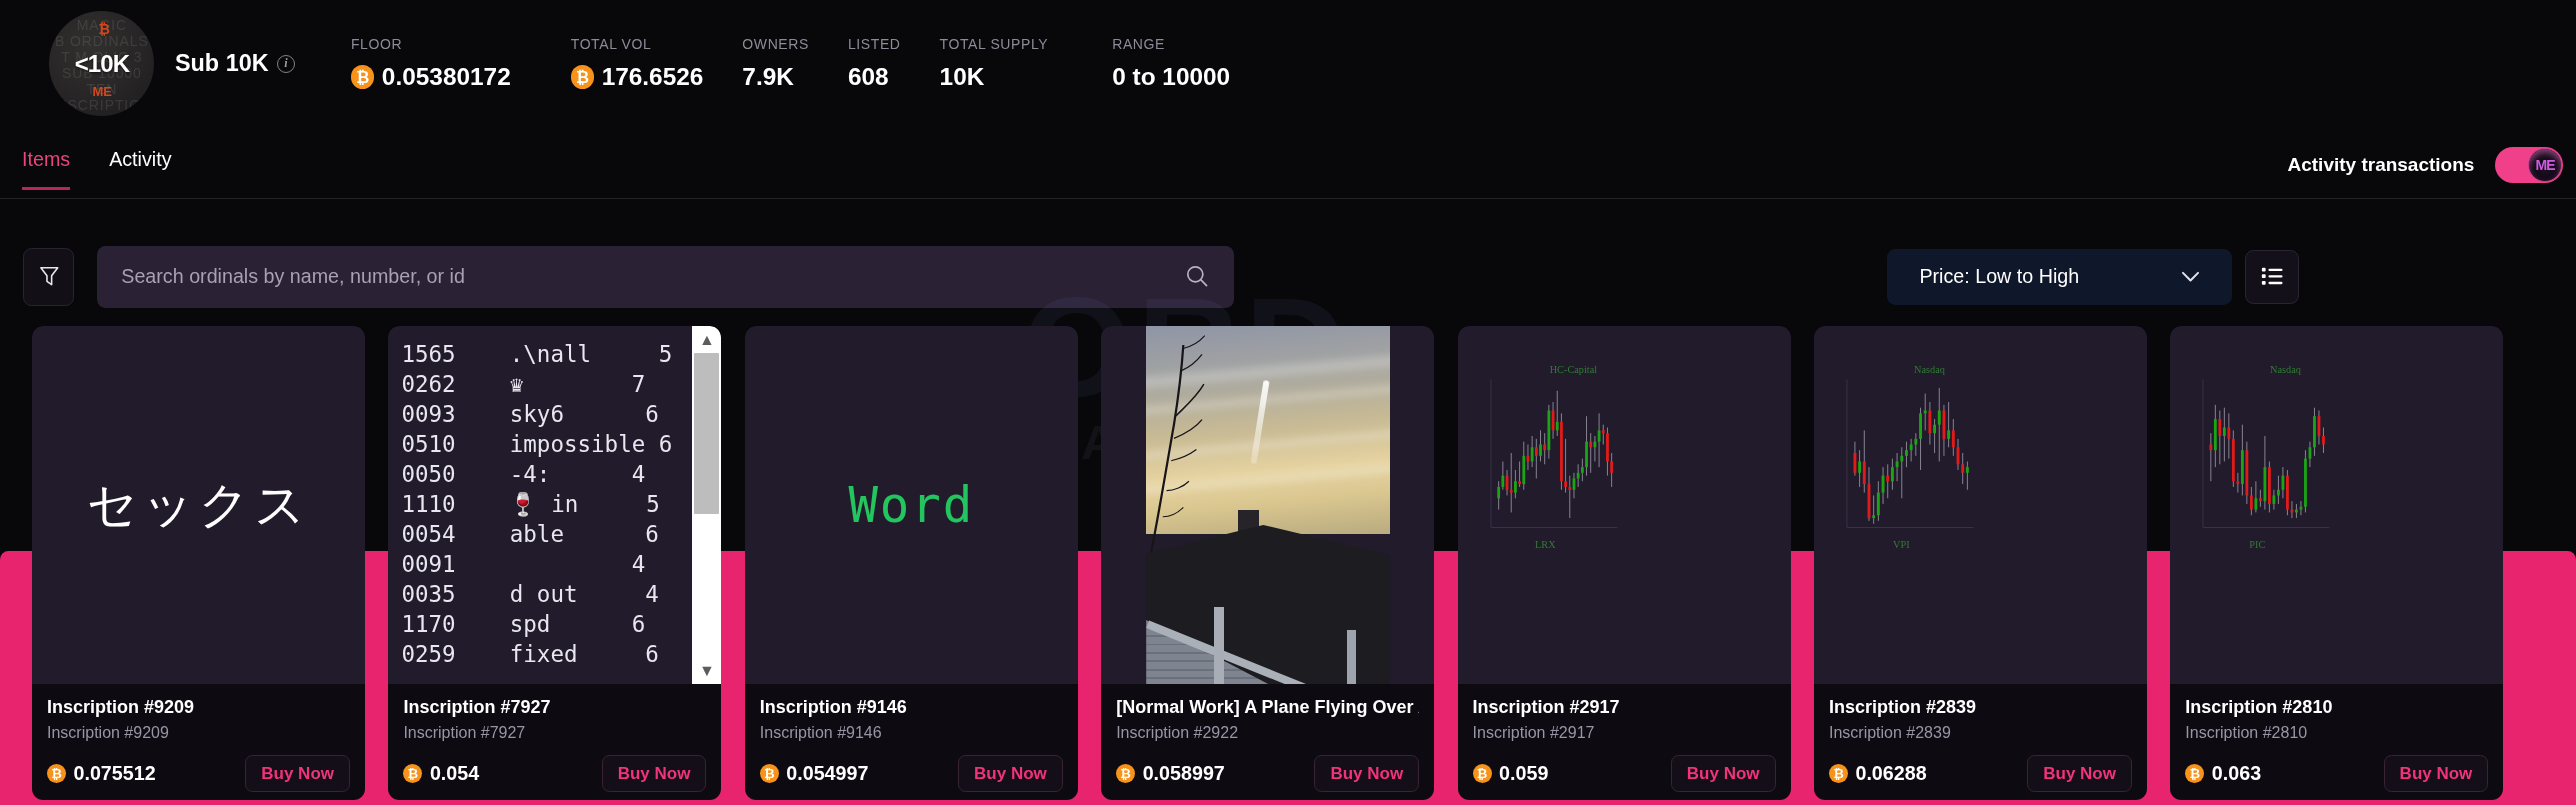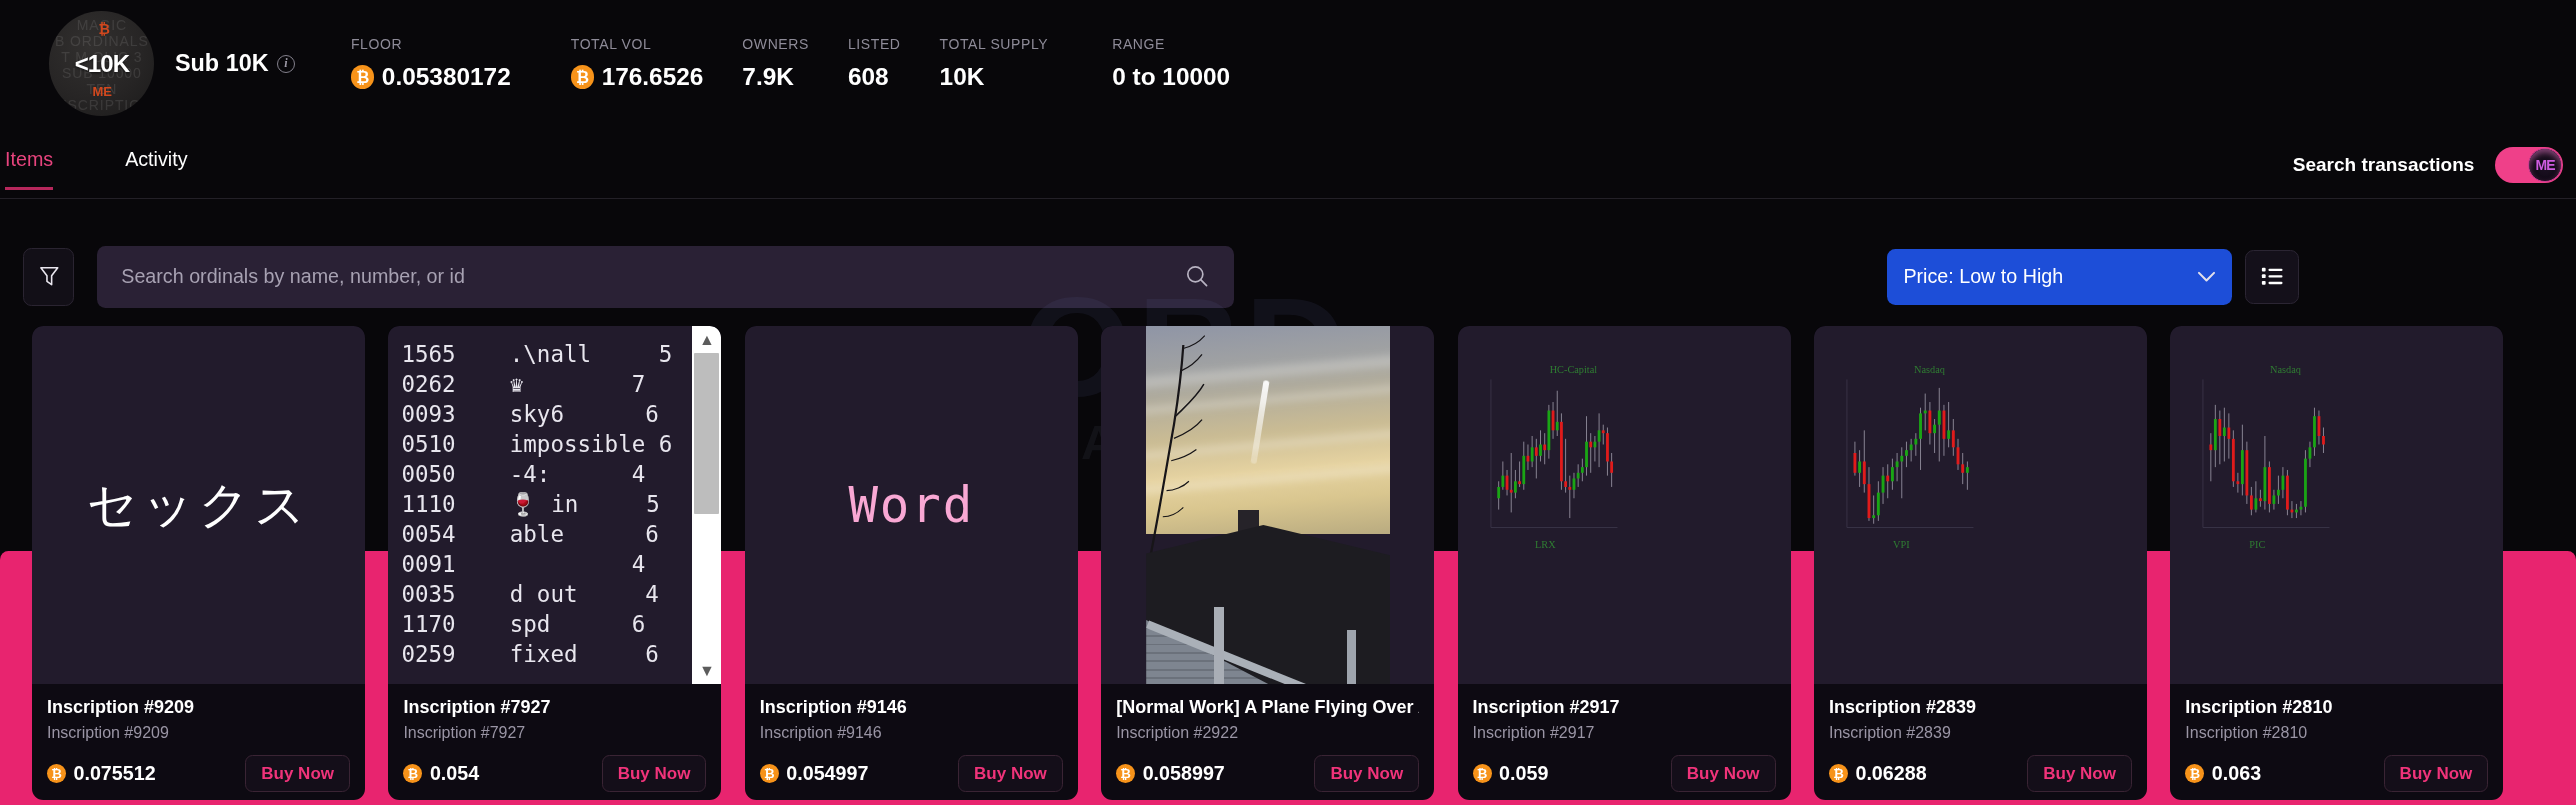--- a/index.html
+++ b/index.html
@@ -71,21 +71,21 @@
     flex: 0 0 auto;
   }
   .btc-coin.small { width: 19px; height: 19px; font-size: 13px; }
 
   
   .tabbar {
     position: absolute; left: 0; top: 131px; width: 2576px; height: 68px;
     border-bottom: 0.9px solid #232027;
     display: flex; align-items: flex-start;
   }
-  .tabs { display: flex; margin-left: 5px; gap: 33px; }
+  .tabs { display: flex; margin-left: 22px; }
   .tab {
     font-size: 19.7px; padding: 17px 0 19px 0; margin-right: 39px;
     color: #ffffff; cursor: pointer; position: relative;
   }
   .tab.active { color: #e8447e; }
   .tab.active::after {
     content: ""; position: absolute; left: 0; right: 0; bottom: 0;
     height: 2.8px; background: #b7275c;
   }
   .pending {
@@ -128,22 +128,22 @@
   .search-box input {
     flex: 1; background: transparent; border: none; outline: none;
     color: #fff; font-size: 19.7px; font-family: "Liberation Sans", sans-serif;
   }
   .search-box input::placeholder { color: #a7a1b2; }
   .right-controls {
     margin-left: auto; margin-right: 20.6px;
     display: flex; align-items: center; gap: 13px;
   }
   .sort-select {
-    width: 345px; height: 56px; background: #1d4ed8; border-radius: 8.4px;
-    display: flex; align-items: center; padding: 0 16px; cursor: pointer;
+    width: 345px; height: 56px; background: #0f172a; border-radius: 8.4px;
+    display: flex; align-items: center; padding: 0 32px; cursor: pointer;
     color: #fff; font-size: 19.7px;
   }
   .sort-select .chev { margin-left: auto; font-size: 17px; color: #e3e0ea; }
   .view-btn {
     width: 54px; height: 54px; border-radius: 8.4px;
     display: flex; align-items: center; justify-content: center; cursor: pointer;
   }
   .view-btn.grid { background: #e8246f; }
   .view-btn.list { background: #14101a; border: 0.9px solid #2b2533; }
 
@@ -194,21 +194,21 @@
   }
   .buy-btn {
     margin-left: auto; padding: 7.5px 15px; border-radius: 7.5px;
     border: 0.9px solid #3a2434; background: #140e19;
     color: #f0337a; font-size: 17px; font-weight: 700; cursor: pointer;
     font-family: "Liberation Sans", sans-serif;
   }
 
   
   .media-text-jp { font-size: 50px; color: #fff; font-family: "DejaVu Sans", sans-serif; letter-spacing: 4.7px; }
-  .media-text-mono { font-size: 49px; color: #f9a8d4; font-family: "DejaVu Sans Mono", monospace; letter-spacing: 1.9px; }
+  .media-text-mono { font-size: 49px; color: #22c55e; font-family: "DejaVu Sans Mono", monospace; letter-spacing: 1.9px; }
 
   .textdoc {
     position: absolute; inset: 0; padding: 13px 11.3px 0 13px;
     font-family: "DejaVu Sans Mono", monospace; font-size: 22.5px;
     color: #e8e6ee; line-height: 30px; white-space: pre; overflow: hidden;
   }
   .textdoc-scroll {
     position: absolute; right: 0; top: 0; bottom: 0; width: 29px;
     background: #ffffff; display: flex; flex-direction: column; align-items: center;
   }
@@ -319,21 +319,21 @@
     </div>
   </div>
 </div>
 
 <div class="tabbar">
   <div class="tabs">
     <div class="tab active">Items</div>
     <div class="tab">Activity</div>
   </div>
   <div class="pending">
-    <div class="pending-label">Search transactions</div>
+    <div class="pending-label">Activity transactions</div>
     <div class="toggle">
       <div class="knob">
         <span>ME</span>
       </div>
     </div>
   </div>
 </div>
 
 <div class="searchrow">
   <div class="filter-btn">

